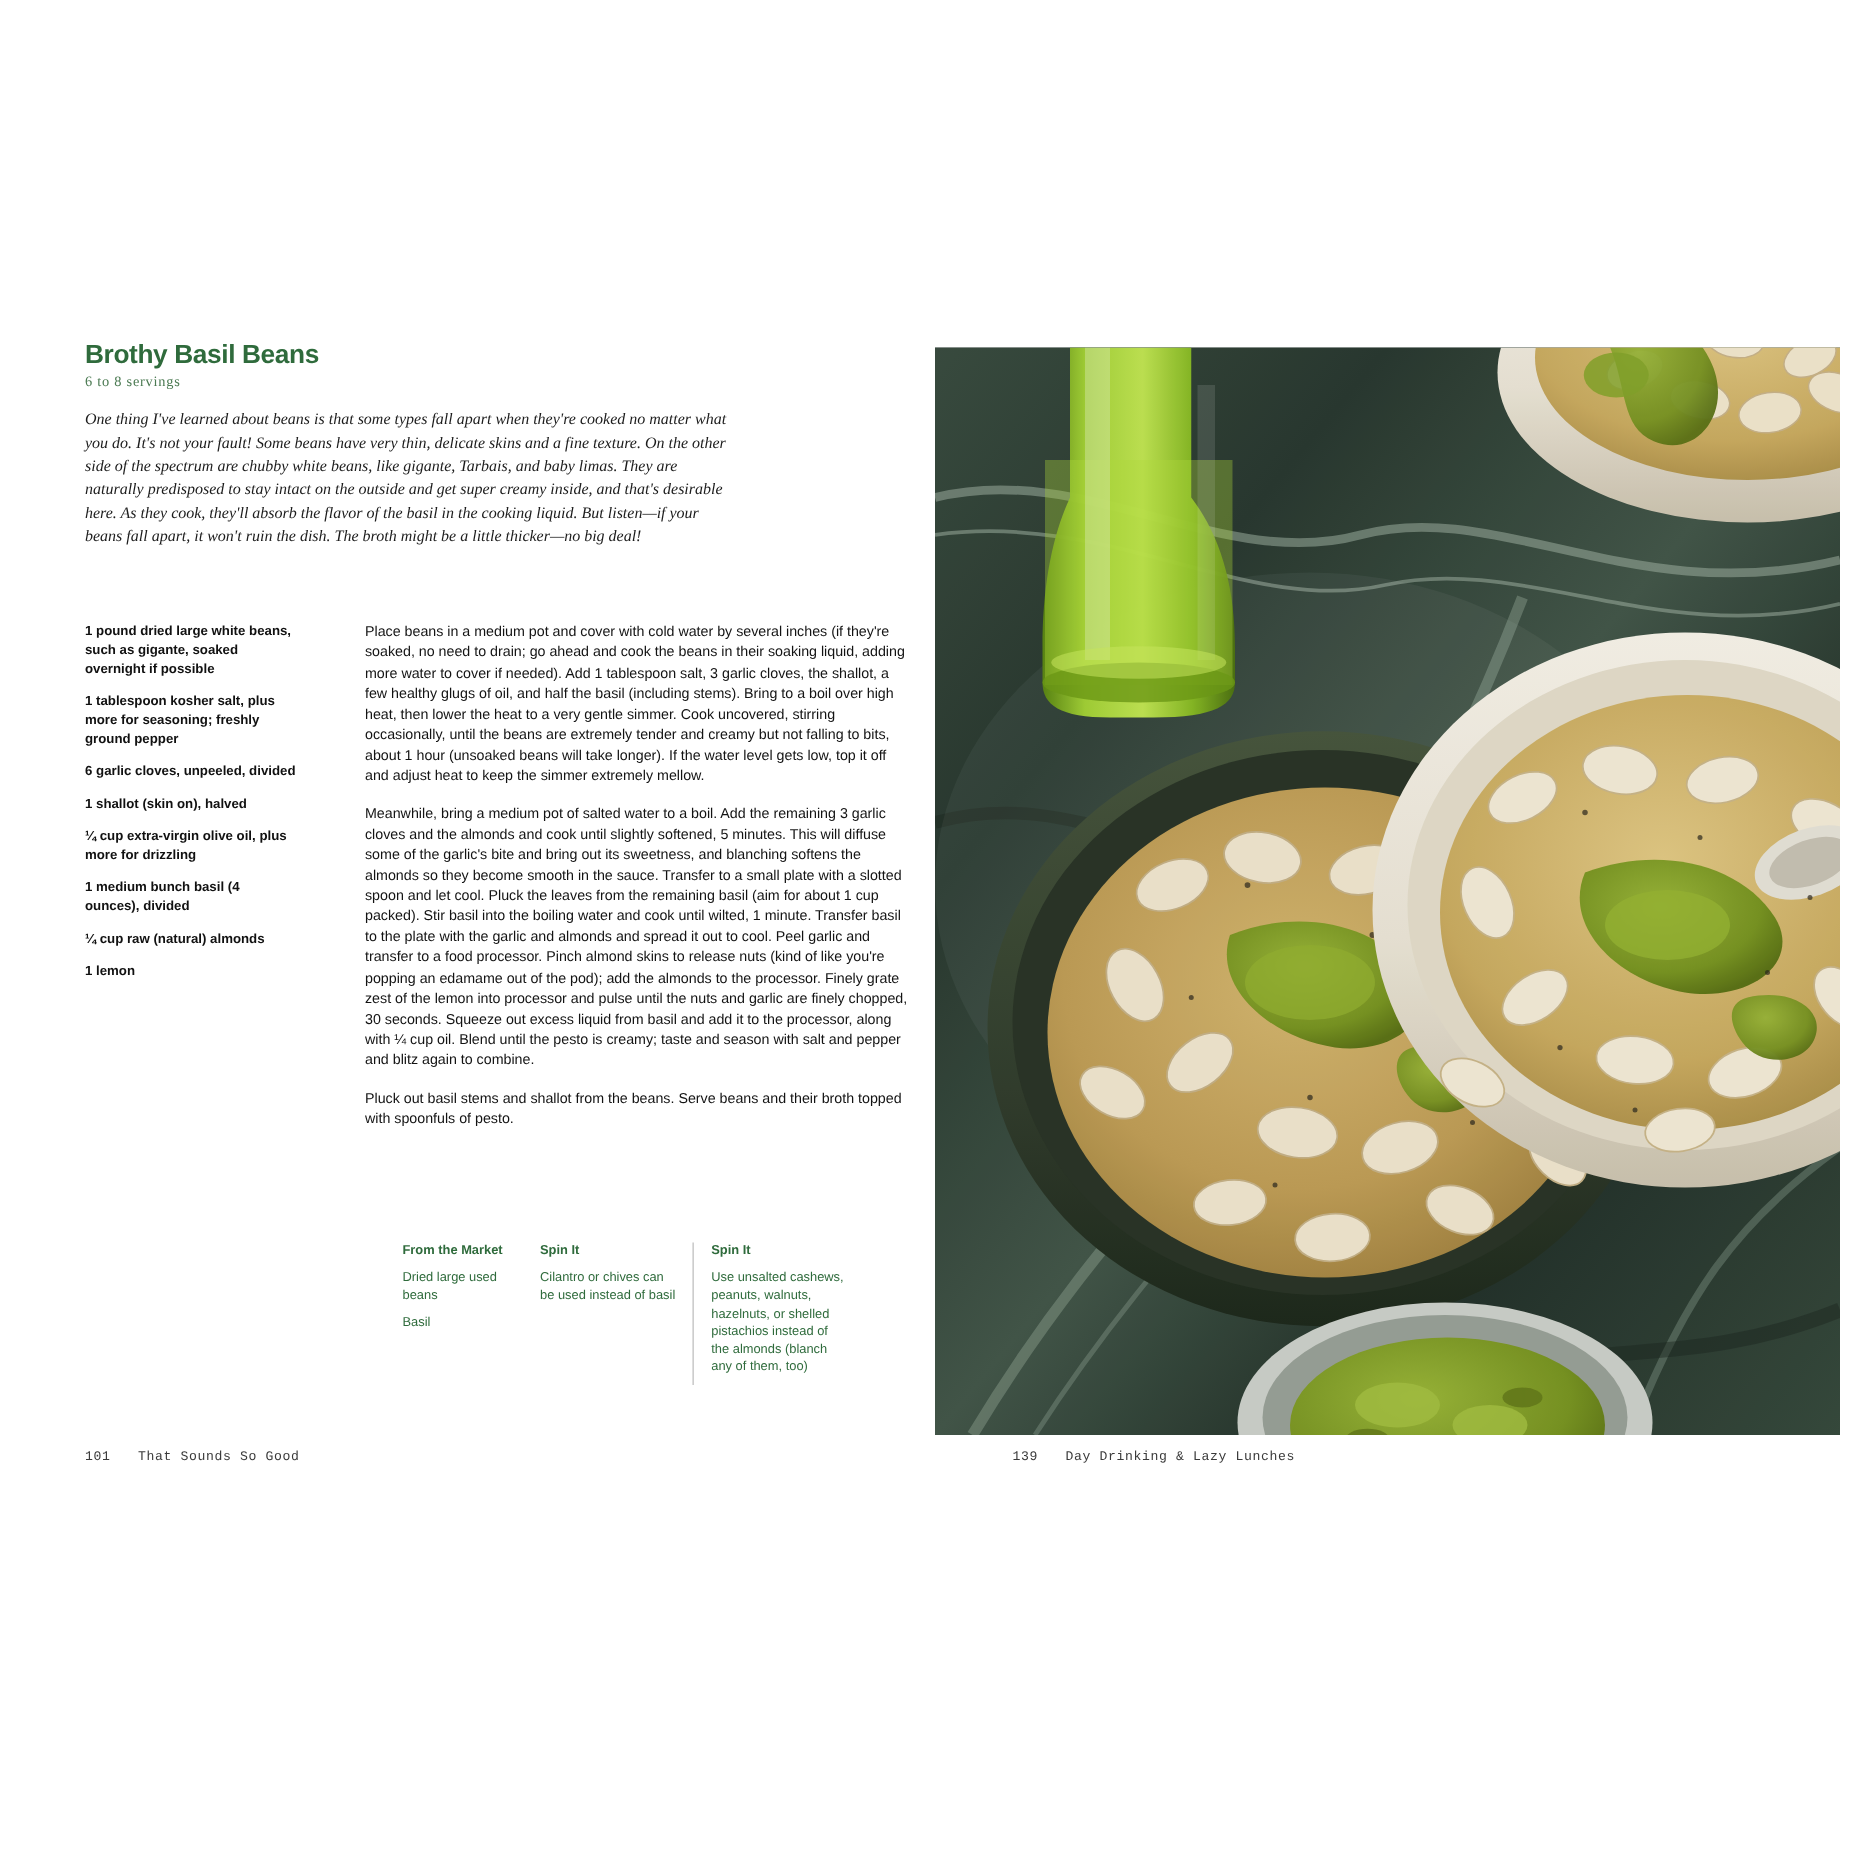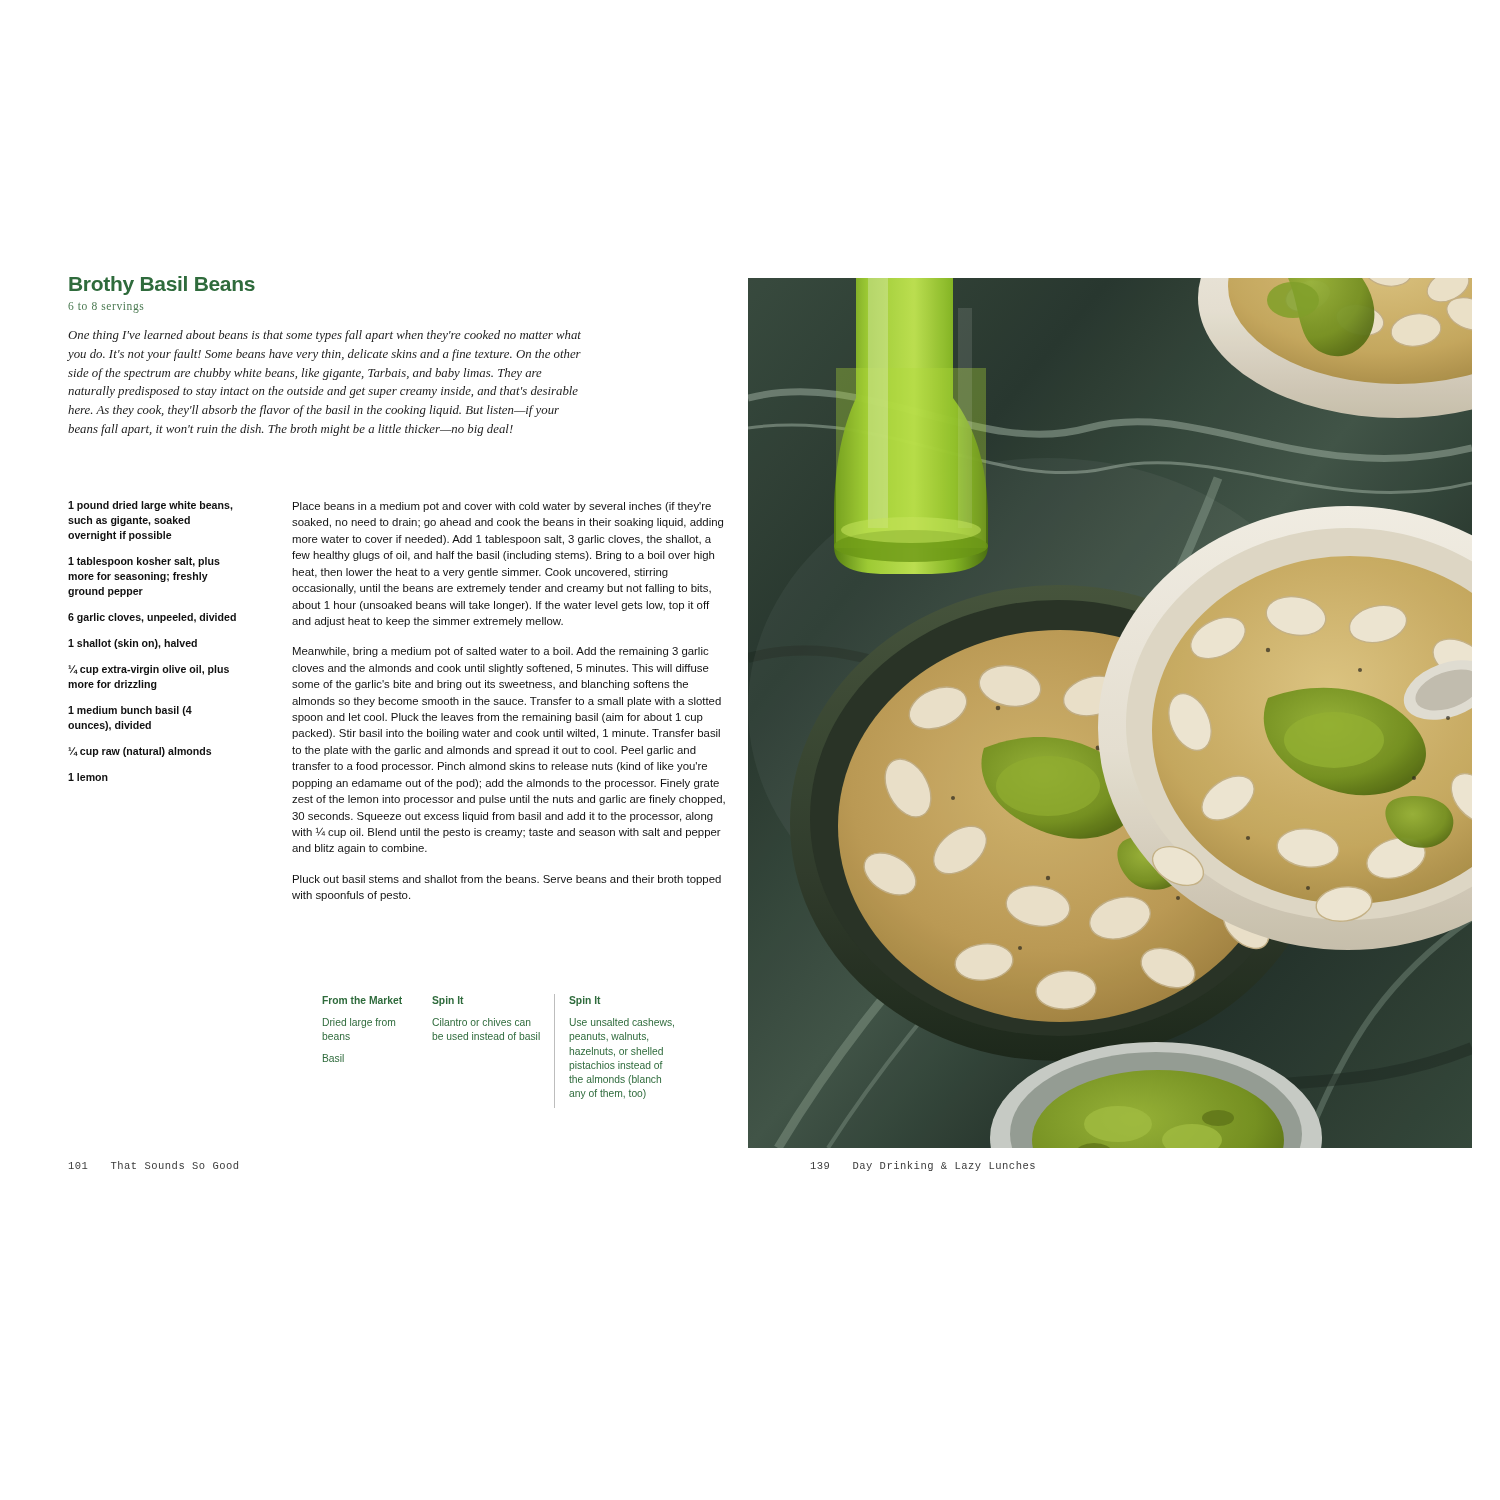--- a/index.html
+++ b/index.html
@@ -180,21 +180,21 @@
         <p>Meanwhile, bring a medium pot of salted water to a boil. Add the remaining 3 garlic cloves and the almonds and cook until slightly softened, 5 minutes. This will diffuse some of the garlic's bite and bring out its sweetness, and blanching softens the almonds so they become smooth in the sauce. Transfer to a small plate with a slotted spoon and let cool. Pluck the leaves from the remaining basil (aim for about 1 cup packed). Stir basil into the boiling water and cook until wilted, 1 minute. Transfer basil to the plate with the garlic and almonds and spread it out to cool. Peel garlic and transfer to a food processor. Pinch almond skins to release nuts (kind of like you're popping an edamame out of the pod); add the almonds to the processor. Finely grate zest of the lemon into processor and pulse until the nuts and garlic are finely chopped, 30 seconds. Squeeze out excess liquid from basil and add it to the processor, along with ¼ cup oil. Blend until the pesto is creamy; taste and season with salt and pepper and blitz again to combine.</p>
         <p>Pluck out basil stems and shallot from the beans. Serve beans and their broth topped with spoonfuls of pesto.</p>
       </div>
 
     </div>
 
     <div class="market">
 
       <div class="col c1">
         <h4>From the Market</h4>
-        <p>Dried large from beans</p>
+        <p>Dried large used beans</p>
         <p>Basil</p>
       </div>
 
       <div class="col c2">
         <h4>Spin It</h4>
         <p>Cilantro or chives can be used instead of basil</p>
       </div>
 
       <div class="divider"></div>
 

